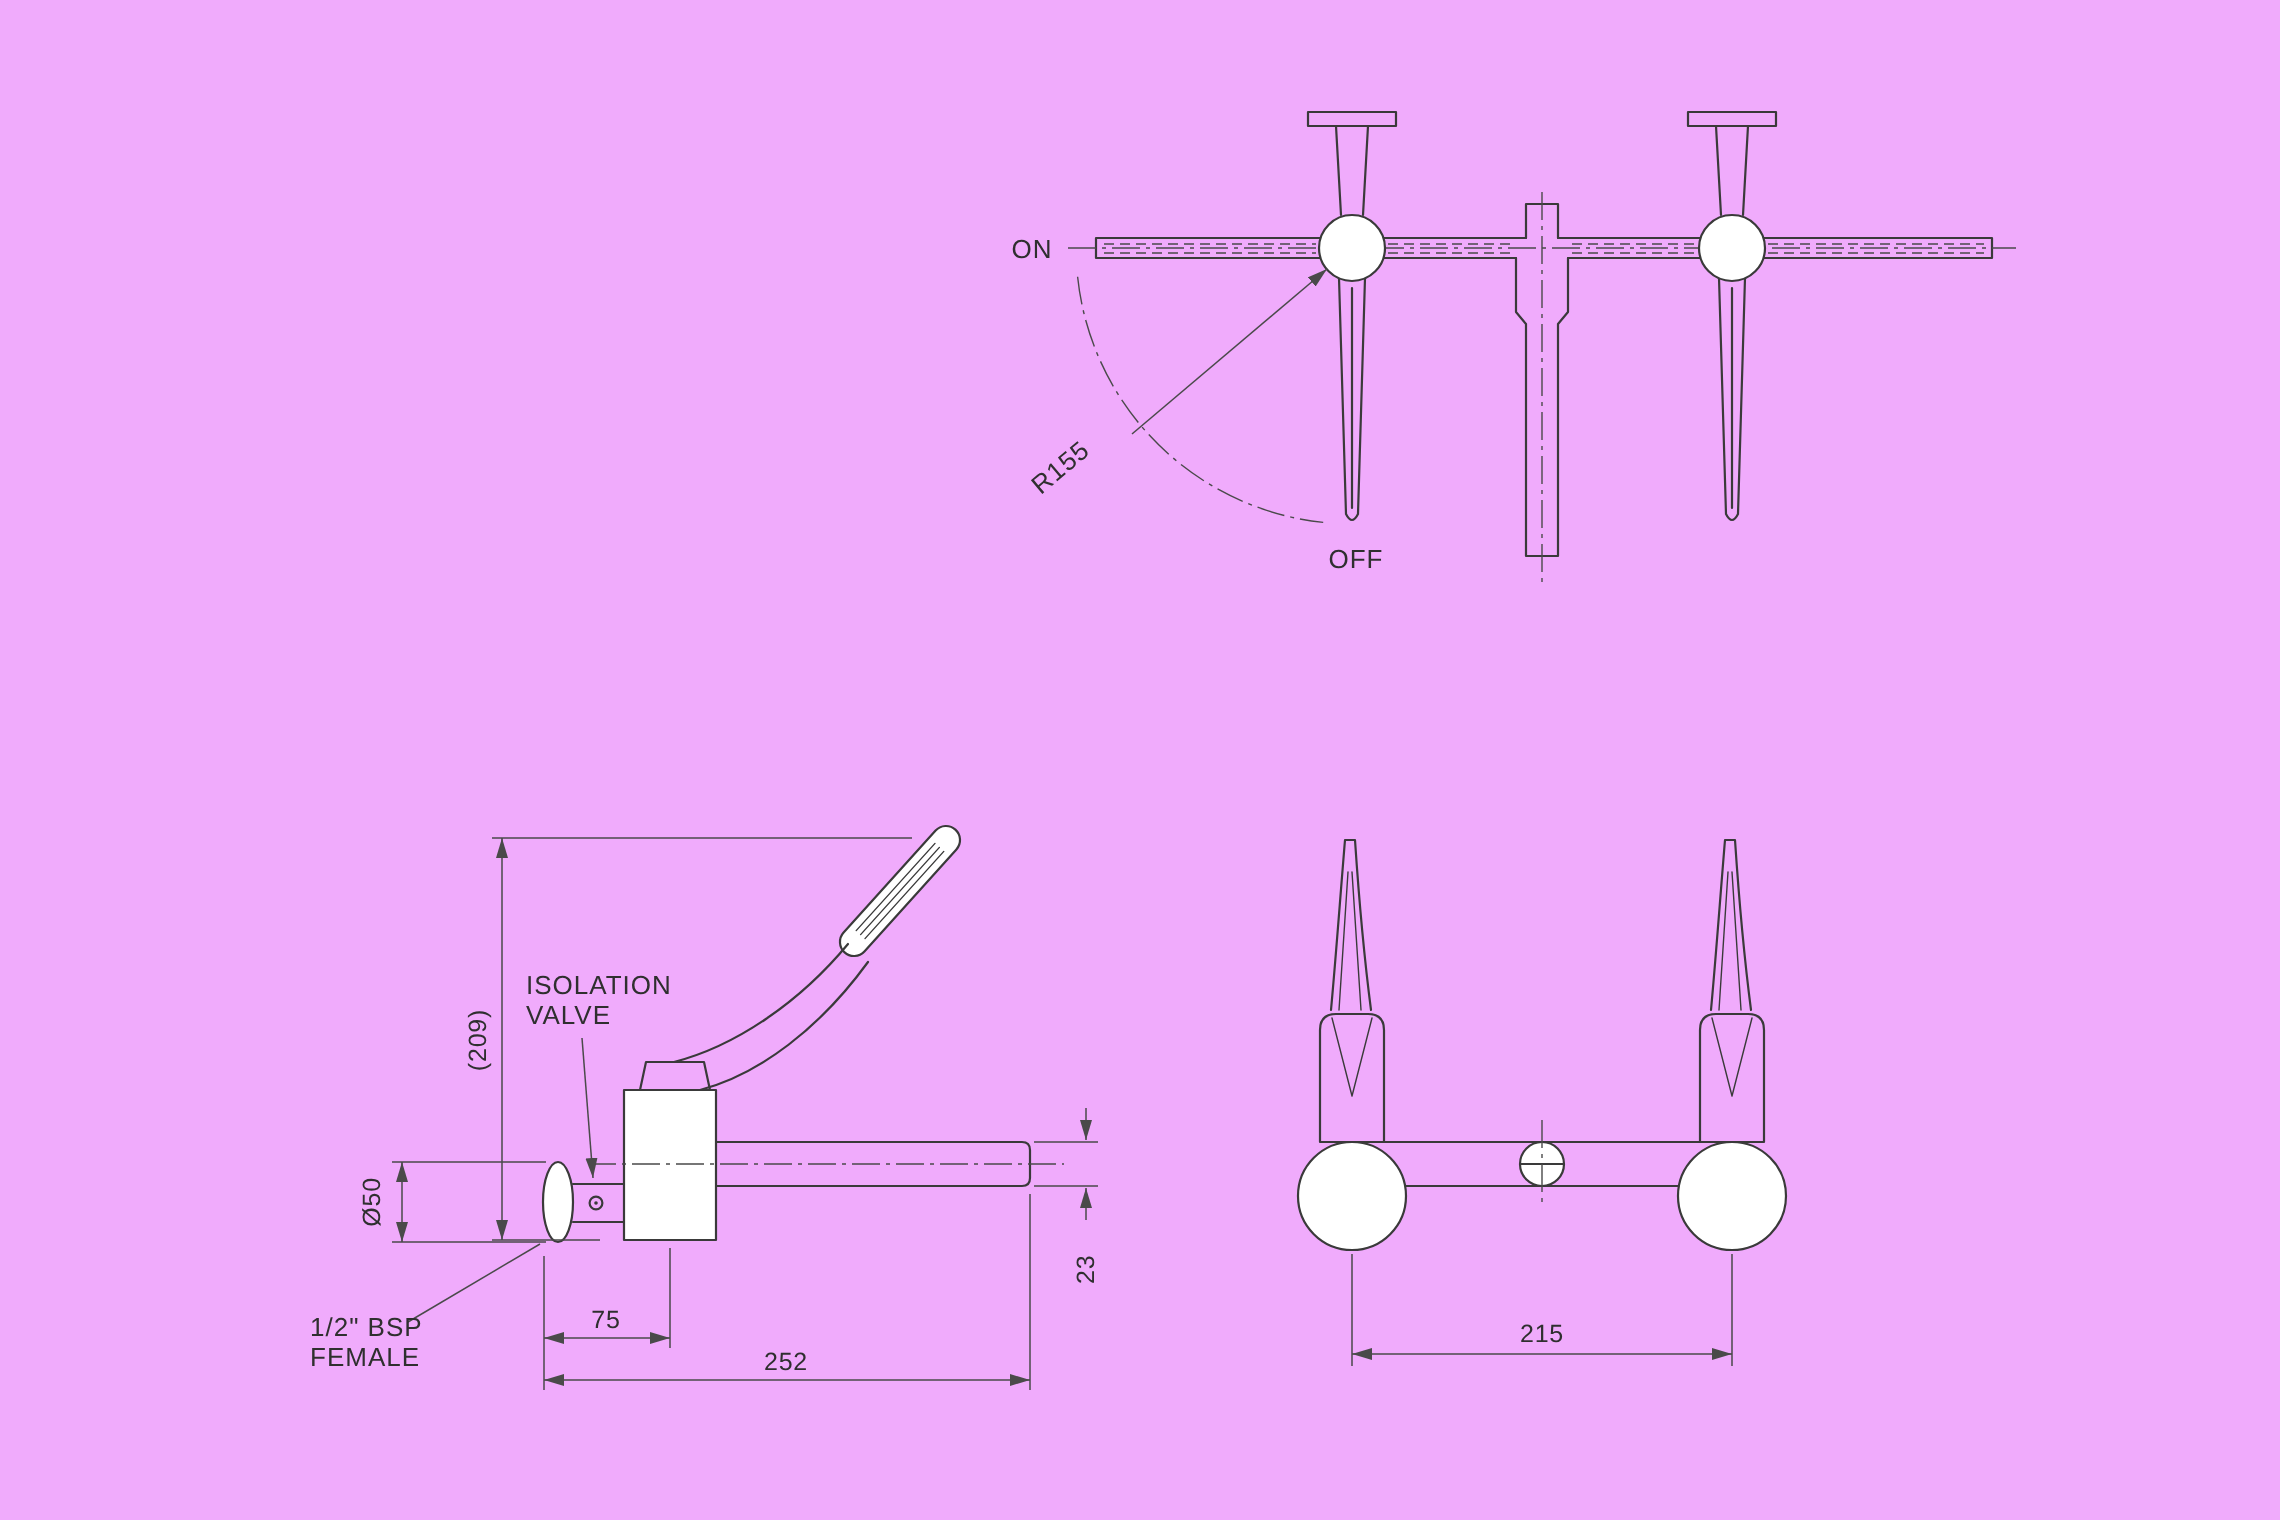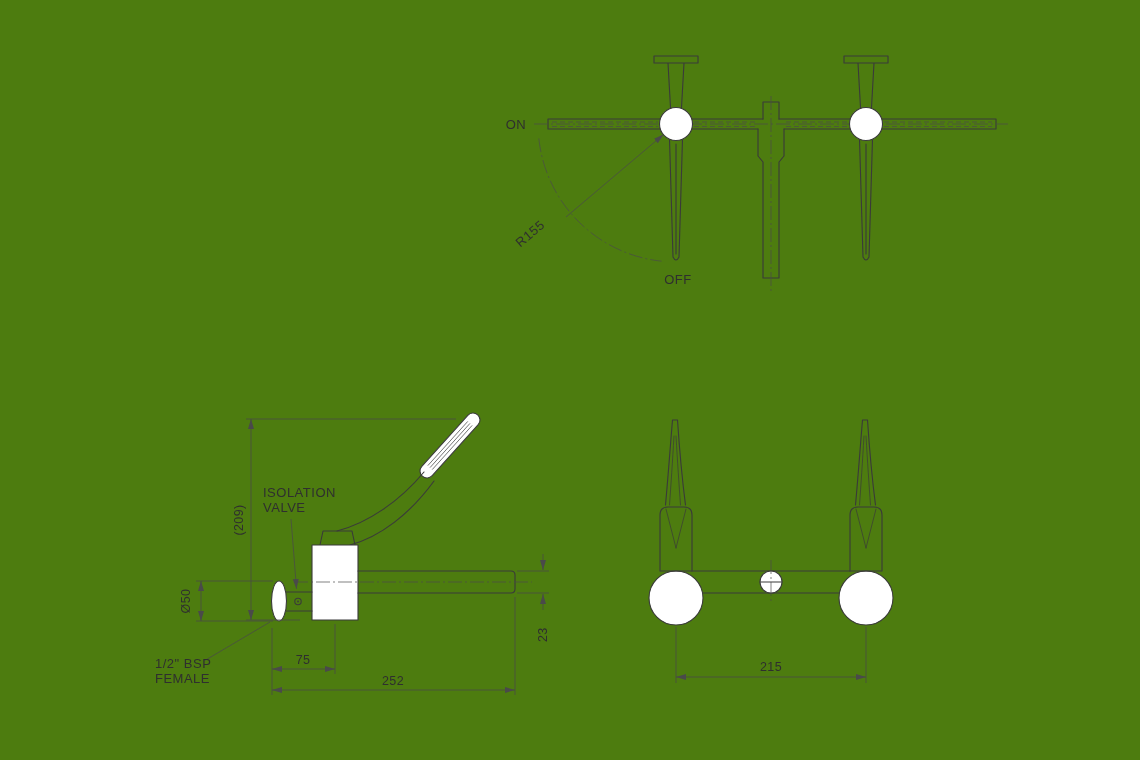--- a/index.html
+++ b/index.html
@@ -1,16 +1,16 @@
 <!DOCTYPE html>
 <html><head>
 <meta charset="utf-8">
 <style>
   html,body{margin:0;padding:0;background:#fff;}
-  .canvas{position:relative;width:1140px;height:760px;background:#4d7c0f;overflow:hidden;
+  .canvas{position:relative;width:1140px;height:760px;background:#f0abfc;overflow:hidden;
           font-family:"Liberation Sans", sans-serif;}
   svg{display:block;}
   .part{stroke:#3a3a3a;stroke-width:1.1;fill:none;stroke-linecap:round;stroke-linejoin:round;}
   .partfill{stroke:#3a3a3a;stroke-width:1.1;fill:#ffffff;stroke-linejoin:round;}
   .thin{stroke:#3a3a3a;stroke-width:0.7;fill:none;stroke-linecap:round;}
   .dim{stroke:#4a4a4a;stroke-width:0.75;fill:none;}
   .center{stroke:#4a4a4a;stroke-width:0.7;fill:none;stroke-dasharray:14 3 2 3;}
   .hidden{stroke:#4a4a4a;stroke-width:0.7;fill:none;stroke-dasharray:5 3;}
   text{fill:#2f2f2f;}
   .lbl{font-size:13px;letter-spacing:0.5px;}

